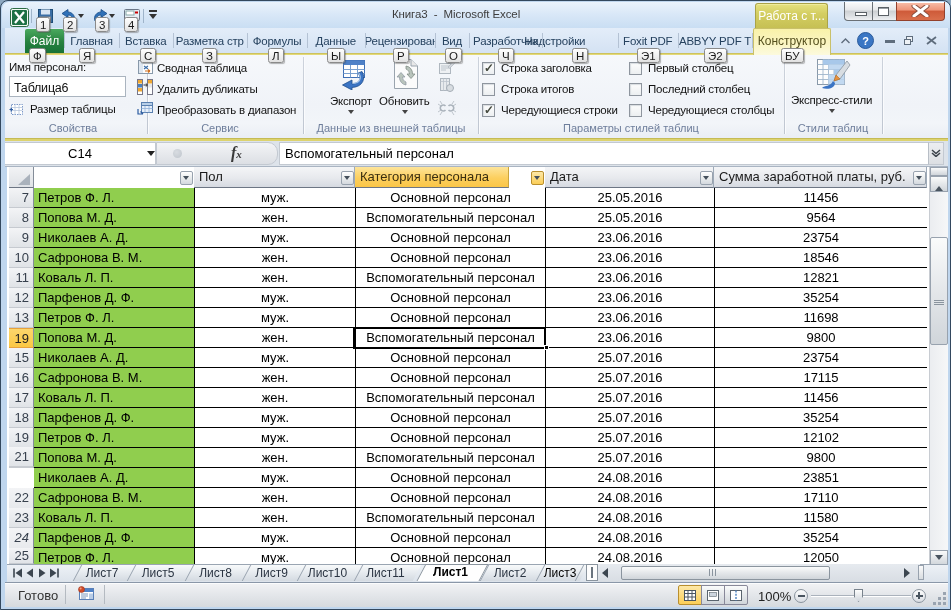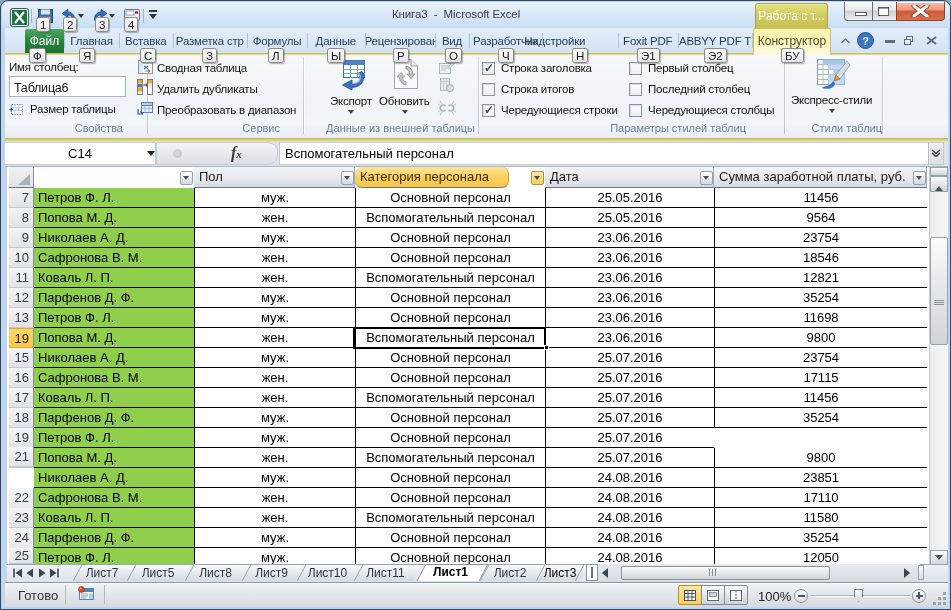--- a/index.html
+++ b/index.html
@@ -17,21 +17,21 @@
 #tabline{position:absolute;left:4px;top:52px;width:943px;height:2px;background:#e3d977;border-top:1px solid #cdc25e;z-index:4;}
 .tab{position:absolute;top:28px;height:24px;font-size:11.5px;letter-spacing:-0.2px;color:#26425f;text-align:center;line-height:24px;overflow:hidden;white-space:nowrap;z-index:2;}
 .tabsep{position:absolute;top:32px;width:1px;height:15px;background:#b4c2d4;z-index:2;}
 #filetab{position:absolute;left:24px;top:28px;width:39px;height:26px;background:linear-gradient(#4aa95e,#27813f 50%,#156f35);border-radius:2px 2px 0 0;color:#fff;font-size:12px;text-align:center;line-height:24px;z-index:3;}
 #ctxhdr{position:absolute;left:754px;top:2px;width:73px;height:25px;background:linear-gradient(#e6e27f,#d4ce62 40%,#c6c054);border:1px solid #aaa348;box-shadow:inset 0 1px 0 #f0ec9c;border-bottom:none;border-radius:3px 3px 0 0;color:#ffffff;font-size:12px;text-align:center;line-height:24px;overflow:hidden;z-index:2;}
 #desigtab{position:absolute;left:752px;top:27px;width:78px;height:27px;background:linear-gradient(#f9f2a9,#faf5c2 55%,#fcfadd);border:1px solid #c9c06a;border-bottom:none;border-radius:2px 2px 0 0;color:#55501f;font-size:12px;text-align:center;line-height:25px;z-index:5;}
 .kt{position:absolute;background:linear-gradient(#fefefe,#ececec 70%,#e0e0e0);border:1px solid #8a8a8a;border-radius:2.5px;box-shadow:1px 1px 1px rgba(70,70,70,.4);font-size:11.5px;color:#1a1a1a;text-align:center;height:15px;line-height:14px;z-index:50;padding:0 3px;min-width:9px;}
 #ribbon{position:absolute;left:4px;top:54px;width:943px;height:83px;background:linear-gradient(#f6f8fb,#f0f3f8 60%,#f2f5f9 82%,#eaeef4);}
 #ribbonline{position:absolute;left:4px;top:137px;width:943px;height:3px;background:#ddd36e;border-top:1px solid #c5bb55;z-index:4;}
 .gsep{position:absolute;top:56px;width:1px;height:77px;background:linear-gradient(#cdd3dc,#bfc6d1);box-shadow:1px 0 0 #fafbfd;}
-.glabel{position:absolute;top:121px;height:12px;font-size:11px;color:#6e7e9b;text-align:right;white-space:nowrap;}
+.glabel{position:absolute;top:121px;height:12px;font-size:11px;color:#6e7e9b;text-align:center;white-space:nowrap;}
 .rtext{position:absolute;font-size:11.5px;letter-spacing:-0.2px;color:#121212;white-space:nowrap;}
 .cb{position:absolute;width:13px;height:13px;background:linear-gradient(#fdfdfd,#eceff1);border:1px solid #8e959e;box-shadow:inset 1px 1px 1px #d8dce0;}
 .ck{position:absolute;font-size:12px;color:#44493e;left:1px;top:-2px;font-weight:700;}
 #fbar{position:absolute;left:4px;top:140px;width:943px;height:26px;background:#dde3ea;border-bottom:1px solid #a9b4c2;}
 #namebox{position:absolute;left:4px;top:141px;width:151px;height:23px;background:#fff;border:1px solid #c3c9d1;border-left:none;font-size:13px;}
 #fxzone{position:absolute;left:155px;top:141px;width:122px;height:23px;background:linear-gradient(#f3f4f6,#dcdfe4);border:1px solid #c3c9d1;border-radius:0 10px 10px 0;}
 #fval{position:absolute;left:278px;top:141px;width:649px;height:23px;background:#fff;border:1px solid #c3c9d1;border-right:none;font-size:13px;color:#000;line-height:22px;padding-left:5px;}
 #gridbg{position:absolute;left:6px;top:166px;width:941px;height:397px;background:#fff;}
 .hc{position:absolute;top:166px;height:21px;background:linear-gradient(#f4f5f7,#e7e9ed 55%,#d6dae1);border-right:1px solid #9eaab8;border-bottom:1px solid #6d7684;font-size:13px;color:#1a1a1a;line-height:20px;padding-left:5px;overflow:hidden;}
 .filt{position:absolute;top:170px;width:13px;height:14px;background:linear-gradient(#fefefe,#e9eced 50%,#d4d9df);border:1px solid #98a2ae;border-radius:2px;z-index:2;}
@@ -131,21 +131,21 @@
 <div class="gsep" style="left:146px;"></div>
 <div class="gsep" style="left:302px;"></div>
 <div class="gsep" style="left:477px;"></div>
 <div class="gsep" style="left:783px;"></div>
 <div class="gsep" style="left:881px;"></div>
 <div class="glabel" style="left:22px;width:100px;">Свойства</div>
 <div class="glabel" style="left:159px;width:120px;">Сервис</div>
 <div class="glabel" style="left:306px;width:168px;">Данные из внешней таблицы</div>
 <div class="glabel" style="left:515px;width:230px;">Параметры стилей таблиц</div>
 <div class="glabel" style="left:783px;width:98px;">Стили таблиц</div>
-<div class="rtext" style="left:8px;top:60px;">Имя столбец:</div>
+<div class="rtext" style="left:8px;top:60px;">Имя персонал:</div>
 <div class="abs" style="left:8px;top:75px;width:117px;height:21px;background:#fff;border:1px solid #aab4bf;"></div>
 <div class="rtext" style="left:13px;top:80px;font-size:12.5px;">Таблица6</div>
 <svg class="abs" style="left:8px;top:102px" width="15" height="13" viewBox="0 0 15 13">
       <rect x="2.5" y="1.5" width="11" height="10" fill="#fff" stroke="#7a98c8" stroke-dasharray="1.5 1"></rect>
       <path d="M2.5 4.5 H13.5 M2.5 7.5 H13.5 M6 1.5 V11.5 M10 1.5 V11.5" stroke="#b9c8dd" stroke-width="0.8"></path>
       <path d="M0.5 6.5 H4 M2.2 4.7 V8.5" stroke="#2a5aa0" stroke-width="1.2"></path>
     </svg>
 <div class="rtext" style="left:29px;top:102px;">Размер таблицы</div>
 <svg class="abs" style="left:137px;top:59px" width="15" height="14" viewBox="0 0 15 14">
       <rect x="0.5" y="0.5" width="14" height="13" fill="#fdfdfd" stroke="#8899aa"></rect>
@@ -268,21 +268,21 @@
 <div id="gridbg"></div>
 <div class="abs" style="left:8px;top:166px;width:25px;height:21px;background:linear-gradient(#f2f3f5,#dfe2e6);border-right:1px solid #848d99;border-bottom:1px solid #6d7684;"></div>
 <div class="abs" style="left:17px;top:173px;width:0;height:0;border-left:12px solid transparent;border-bottom:11px solid #aab2bc;"></div>
 <div class="filt" style="left:179px;">
       <i></i>
     </div>
 <div class="hc" style="left:193px;width:161px;">Пол</div>
 <div class="filt" style="left:340px;">
       <i></i>
     </div>
-<div class="hc" style="left:354px;width:154px;background:linear-gradient(#fde49a,#fccf5e 55%,#fbc647);color:#3a2e10;border-right:1px solid #caa53d;border-radius:7px;">Категория персонала</div>
+<div class="hc" style="left:354px;width:154px;background:linear-gradient(#fde49a,#fccf5e 55%,#fbc647);color:#3a2e10;border-right:1px solid #caa53d;">Категория персонала</div>
 <div class="filt" style="left:530px;background:linear-gradient(#fde8a8,#fbce58);border-color:#b98f2e;">
       <i></i>
     </div>
 <div class="hc" style="left:544px;width:169px;">Дата</div>
 <div class="filt" style="left:699px;">
       <i></i>
     </div>
 <div class="hc" style="left:713px;width:213px;">Сумма заработной платы, руб.</div>
 <div class="filt" style="left:912px;">
       <i></i>
@@ -357,20 +357,21 @@
 <div class="gc" style="left:33px;top:407px;width:160px;height:20px;background:#90ce4e;border-bottom:1px solid #000;padding-left:4px;line-height:19px;">Парфенов Д. Ф.</div>
 <div class="gc" style="left:193px;top:407px;width:161px;height:20px;border-left:1px solid #000;border-bottom:1px solid #000;text-align:center;line-height:19px;">муж.</div>
 <div class="gc" style="left:354px;top:407px;width:190px;height:20px;border-left:1px solid #000;border-bottom:1px solid #000;text-align:center;line-height:19px;">Основной персонал</div>
 <div class="gc" style="left:544px;top:407px;width:169px;height:20px;border-left:1px solid #000;border-bottom:1px solid #000;text-align:center;line-height:19px;">25.07.2016</div>
 <div class="gc" style="left:713px;top:407px;width:213px;height:20px;border-left:1px solid #000;border-bottom:1px solid #000;text-align:center;line-height:19px;">35254</div>
 <div class="rn" style="top:427px;height:20px;line-height:19px;">19</div>
 <div class="gc" style="left:33px;top:427px;width:160px;height:20px;background:#90ce4e;border-bottom:1px solid #000;padding-left:4px;line-height:19px;">Петров Ф. Л.</div>
 <div class="gc" style="left:193px;top:427px;width:161px;height:20px;border-left:1px solid #000;border-bottom:1px solid #000;text-align:center;line-height:19px;">муж.</div>
 <div class="gc" style="left:354px;top:427px;width:190px;height:20px;border-left:1px solid #000;border-bottom:1px solid #000;text-align:center;line-height:19px;">Основной персонал</div>
 <div class="gc" style="left:544px;top:427px;width:169px;height:20px;border-left:1px solid #000;border-bottom:1px solid #000;text-align:center;line-height:19px;">25.07.2016</div>
+<div class="gc" style="left:713px;top:427px;width:213px;height:20px;border-left:1px solid #000;border-bottom:1px solid #000;text-align:center;line-height:19px;">12102</div>
 <div class="rn" style="top:447px;height:20px;line-height:19px;">20</div>
 <div class="gc" style="left:33px;top:447px;width:160px;height:20px;background:#90ce4e;border-bottom:1px solid #000;padding-left:4px;line-height:19px;">Попова М. Д.</div>
 <div class="gc" style="left:193px;top:447px;width:161px;height:20px;border-left:1px solid #000;border-bottom:1px solid #000;text-align:center;line-height:19px;">жен.</div>
 <div class="gc" style="left:354px;top:447px;width:190px;height:20px;border-left:1px solid #000;border-bottom:1px solid #000;text-align:center;line-height:19px;">Вспомогательный персонал</div>
 <div class="gc" style="left:544px;top:447px;width:169px;height:20px;border-left:1px solid #000;border-bottom:1px solid #000;text-align:center;line-height:19px;">25.07.2016</div>
 <div class="gc" style="left:713px;top:447px;width:213px;height:20px;border-left:1px solid #000;border-bottom:1px solid #000;text-align:center;line-height:19px;">9800</div>
 <div class="rn" style="top:446px;height:20px;line-height:19px;">21</div>
 <div class="gc" style="left:33px;top:467px;width:160px;height:20px;background:#90ce4e;border-bottom:1px solid #000;padding-left:4px;line-height:19px;">Николаев А. Д.</div>
 <div class="gc" style="left:193px;top:467px;width:161px;height:20px;border-left:1px solid #000;border-bottom:1px solid #000;text-align:center;line-height:19px;">муж.</div>
 <div class="gc" style="left:354px;top:467px;width:190px;height:20px;border-left:1px solid #000;border-bottom:1px solid #000;text-align:center;line-height:19px;">Основной персонал</div>
@@ -381,21 +382,21 @@
 <div class="gc" style="left:193px;top:487px;width:161px;height:20px;border-left:1px solid #000;border-bottom:1px solid #000;text-align:center;line-height:19px;">жен.</div>
 <div class="gc" style="left:354px;top:487px;width:190px;height:20px;border-left:1px solid #000;border-bottom:1px solid #000;text-align:center;line-height:19px;">Основной персонал</div>
 <div class="gc" style="left:544px;top:487px;width:169px;height:20px;border-left:1px solid #000;border-bottom:1px solid #000;text-align:center;line-height:19px;">24.08.2016</div>
 <div class="gc" style="left:713px;top:487px;width:213px;height:20px;border-left:1px solid #000;border-bottom:1px solid #000;text-align:center;line-height:19px;">17110</div>
 <div class="rn" style="top:507px;height:20px;line-height:19px;">23</div>
 <div class="gc" style="left:33px;top:507px;width:160px;height:20px;background:#90ce4e;border-bottom:1px solid #000;padding-left:4px;line-height:19px;">Коваль Л. П.</div>
 <div class="gc" style="left:193px;top:507px;width:161px;height:20px;border-left:1px solid #000;border-bottom:1px solid #000;text-align:center;line-height:19px;">жен.</div>
 <div class="gc" style="left:354px;top:507px;width:190px;height:20px;border-left:1px solid #000;border-bottom:1px solid #000;text-align:center;line-height:19px;">Вспомогательный персонал</div>
 <div class="gc" style="left:544px;top:507px;width:169px;height:20px;border-left:1px solid #000;border-bottom:1px solid #000;text-align:center;line-height:19px;">24.08.2016</div>
 <div class="gc" style="left:713px;top:507px;width:213px;height:20px;border-left:1px solid #000;border-bottom:1px solid #000;text-align:center;line-height:19px;">11580</div>
-<div class="rn" style="top:527px;height:36px;line-height:19px;">24</div>
+<div class="rn" style="top:527px;height:36px;line-height:19px;font-style:italic;">24</div>
 <div class="gc" style="left:33px;top:527px;width:160px;height:20px;background:#90ce4e;border-bottom:1px solid #000;padding-left:4px;line-height:19px;">Парфенов Д. Ф.</div>
 <div class="gc" style="left:193px;top:527px;width:161px;height:20px;border-left:1px solid #000;border-bottom:1px solid #000;text-align:center;line-height:19px;">муж.</div>
 <div class="gc" style="left:354px;top:527px;width:190px;height:20px;border-left:1px solid #000;border-bottom:1px solid #000;text-align:center;line-height:19px;">Основной персонал</div>
 <div class="gc" style="left:544px;top:527px;width:169px;height:20px;border-left:1px solid #000;border-bottom:1px solid #000;text-align:center;line-height:19px;">24.08.2016</div>
 <div class="gc" style="left:713px;top:527px;width:213px;height:20px;border-left:1px solid #000;border-bottom:1px solid #000;text-align:center;line-height:19px;">35254</div>
 <div class="rn" style="top:547px;height:16px;line-height:15px;">25</div>
 <div class="gc" style="left:33px;top:547px;width:160px;height:16px;background:#90ce4e;border-bottom:1px solid #000;padding-left:4px;line-height:19px;border-bottom:none;">Петров Ф. Л.</div>
 <div class="gc" style="left:193px;top:547px;width:161px;height:16px;border-left:1px solid #000;border-bottom:1px solid #000;text-align:center;line-height:19px;border-bottom:none;">муж.</div>
 <div class="gc" style="left:354px;top:547px;width:190px;height:16px;border-left:1px solid #000;border-bottom:1px solid #000;text-align:center;line-height:19px;border-bottom:none;">Основной персонал</div>
 <div class="gc" style="left:544px;top:547px;width:169px;height:16px;border-left:1px solid #000;border-bottom:1px solid #000;text-align:center;line-height:19px;border-bottom:none;">24.08.2016</div>

